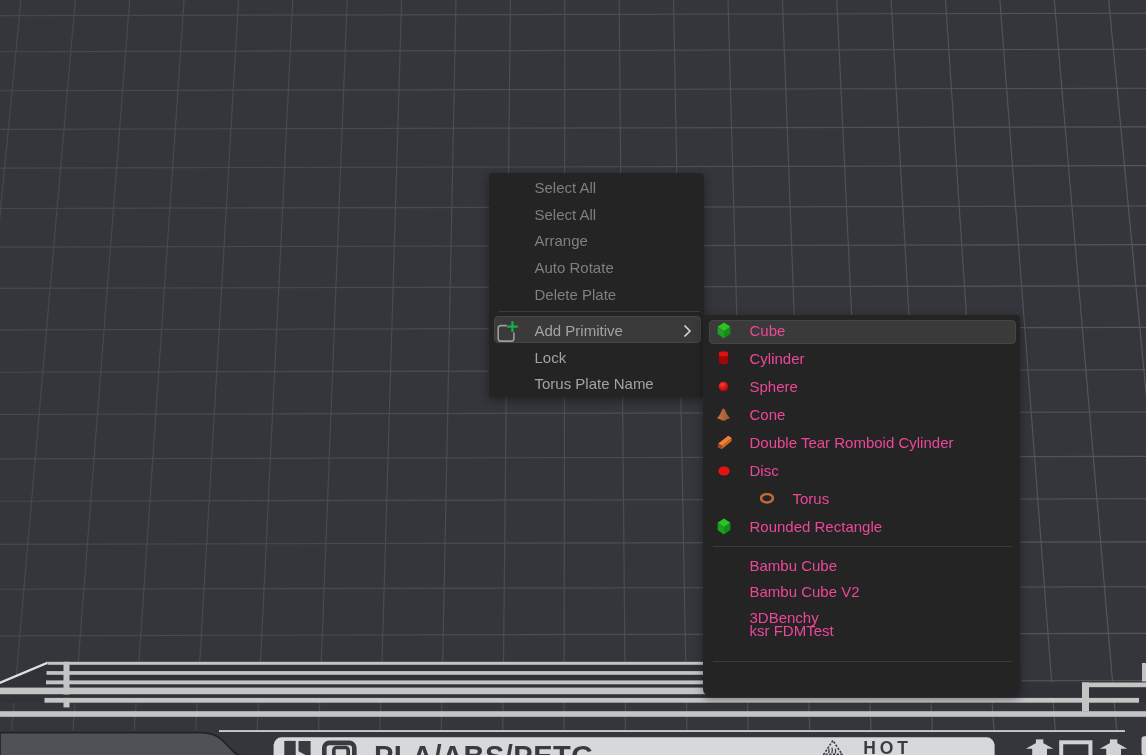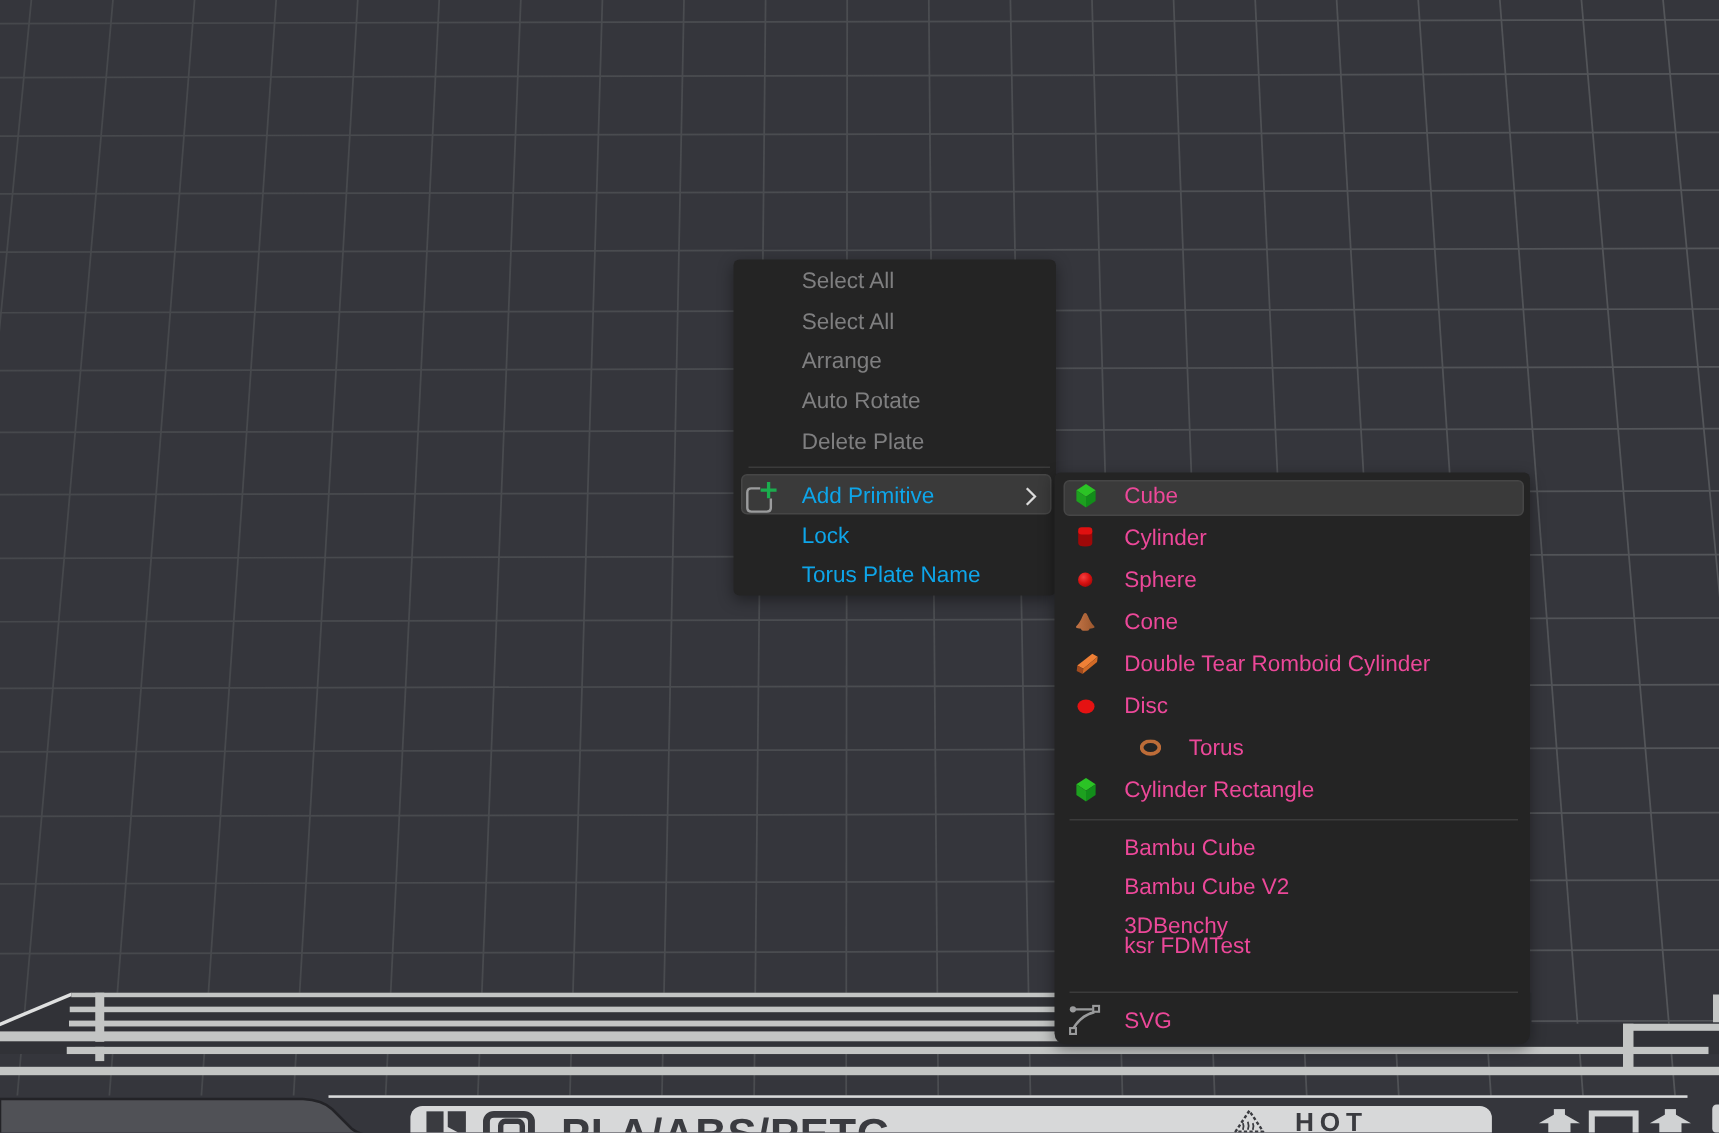--- a/index.html
+++ b/index.html
@@ -1,21 +1,21 @@
 <!DOCTYPE html>
 <html><head><meta charset="utf-8">
 <style>
 * { margin:0; padding:0; box-sizing:border-box; }
 html,body { width:1146px; height:755px; overflow:hidden; background:#35363c; }
 #stage { position:relative; width:1146px; height:755px; font-family:"Liberation Sans", sans-serif; }
 svg.bg { position:absolute; left:0; top:0; }
 .menu { position:absolute; background:#242424; border-radius:4px; box-shadow:0 3px 10px rgba(0,0,0,0.4); }
 .mi { position:absolute; left:46px; height:26.7px; line-height:26.7px; font-size:15px; white-space:nowrap; }
 .dis { color:#7f7f80; }
-.en { color:#0ea5e9; }
+.en { color:#a3a3a3; }
 .sep { position:absolute; height:1px; background:#3b3b3b; }
 .hl { position:absolute; background:#3a3a3a; border:1px solid #464646; border-radius:4px; }
 .icon { position:absolute; }
 .row { position:absolute; left:0; width:100%; display:flex; align-items:center; }
 .ric { width:46.1px; display:flex; justify-content:center; flex:none; }
 .ric svg { position:relative; left:-2.7px; }
 .rtx { font-size:15px; color:#ec4899; white-space:nowrap; }
 </style></head>
 <body>
 <div id="stage">
@@ -207,45 +207,33 @@
         <span class="rtx">Torus</span>
       </div>
 <div class="row" style="top:197.7px;height:28.1px;">
         <span class="ric">
           <svg width="14" height="17" viewBox="0 0 14 17" style="display:block">
 <polygon points="7,0.6 13.4,4.8 7,9.2 0.6,4.8" fill="#2bc325"></polygon>
 <polygon points="0.6,4.8 7,9.2 7,16.4 0.6,12.0" fill="#1da01f"></polygon>
 <polygon points="13.4,4.8 7,9.2 7,16.4 13.4,12.0" fill="#128d1a"></polygon>
 </svg>
         </span>
-        <span class="rtx">Cylinder Rectangle</span>
+        <span class="rtx">Rounded Rectangle</span>
       </div>
 <div class="sep" style="left:9.3px;right:8.6px;top:231.4px;"></div>
 <div class="row" style="top:237.0px;height:26.2px;">
         <span class="ric"></span>
         <span class="rtx">Bambu Cube</span>
       </div>
 <div class="row" style="top:263.2px;height:26.2px;">
         <span class="ric"></span>
         <span class="rtx">Bambu Cube V2</span>
       </div>
 <div class="row" style="top:289.4px;height:26.2px;">
         <span class="ric"></span>
         <span class="rtx">3DBenchy</span>
       </div>
 <div class="row" style="top:302px;height:26.2px;">
         <span class="ric"></span>
         <span class="rtx">ksr FDMTest</span>
       </div>
 <div class="sep" style="left:9.3px;right:8.6px;top:345.6px;"></div>
-<div class="row" style="top:351.4px;height:29px;">
-        <span class="ric">
-          <svg width="26" height="26" viewBox="0 0 26 26" style="display:block;position:relative;left:-3px;top:-1px">
-<path d="M19.6,7.9 Q10.5,10.0 5.6,18.6" fill="none" stroke="#9a9b9c" stroke-width="1.7"></path>
-<line x1="7.3" y1="5.9" x2="18.4" y2="5.9" stroke="#9a9b9c" stroke-width="1.4"></line>
-<circle cx="5.3" cy="5.9" r="2.1" fill="#9a9b9c"></circle>
-<rect x="18.8" y="3.6" width="3.9" height="3.9" fill="none" stroke="#9a9b9c" stroke-width="1.4"></rect>
-<rect x="3.4" y="18.4" width="3.9" height="3.9" fill="none" stroke="#9a9b9c" stroke-width="1.4"></rect>
-</svg>
-        </span>
-        <span class="rtx">SVG</span>
-      </div>
 </div>
 </div>
 </body></html>

